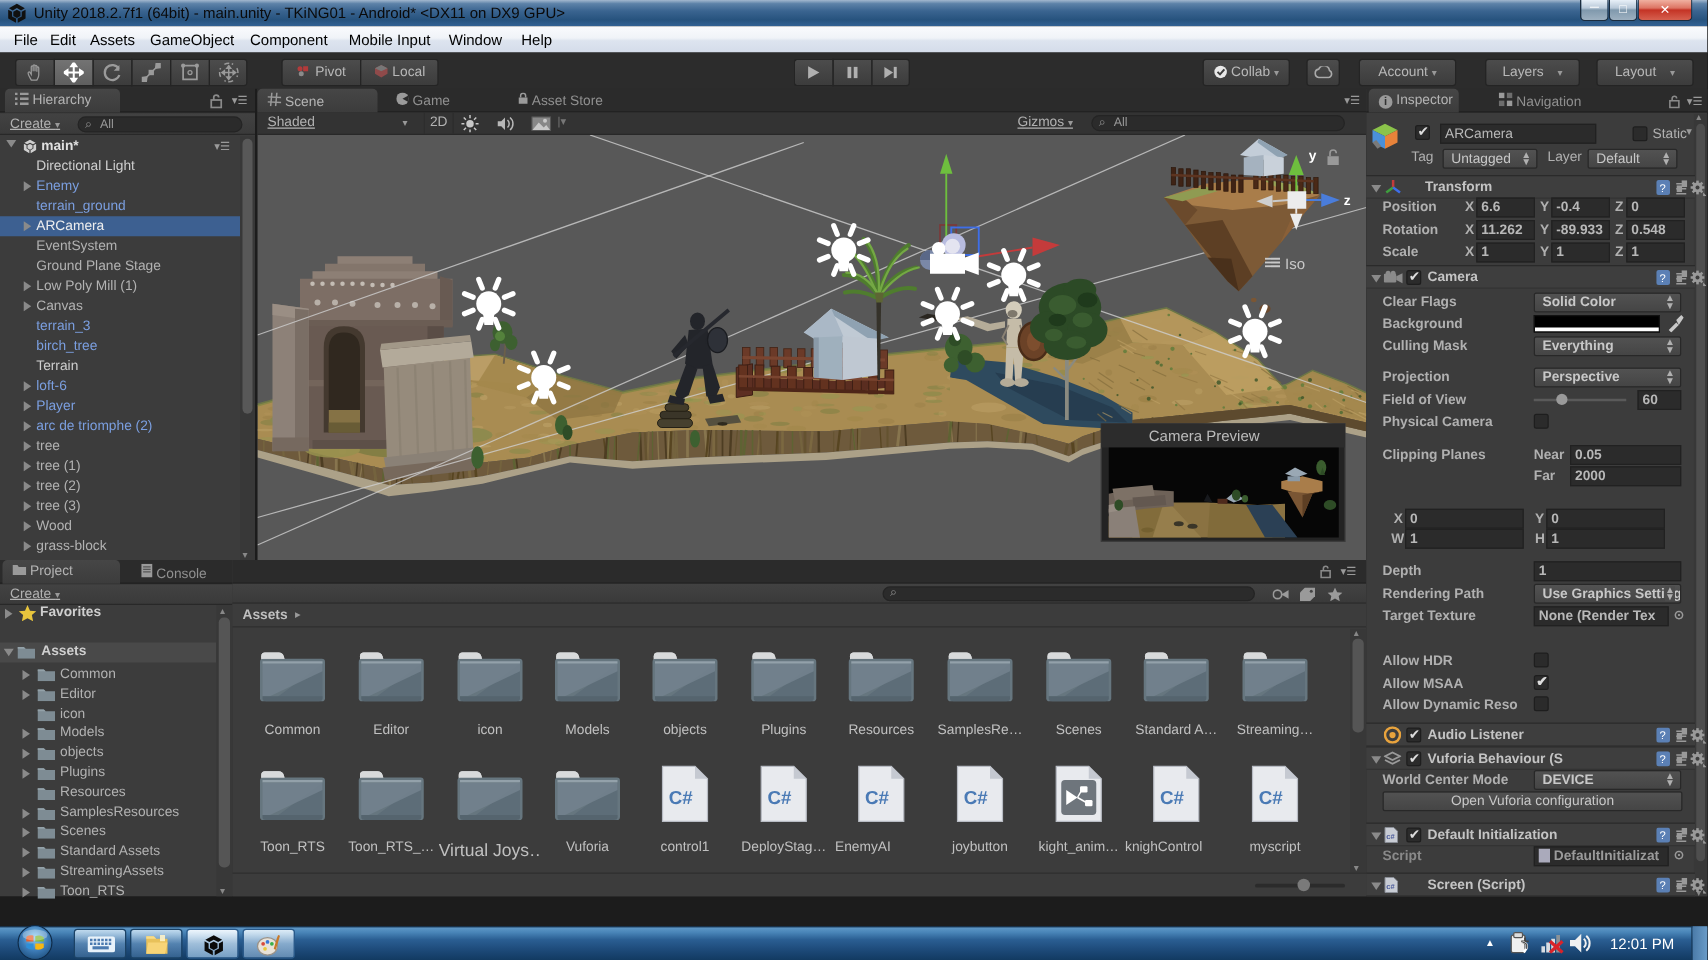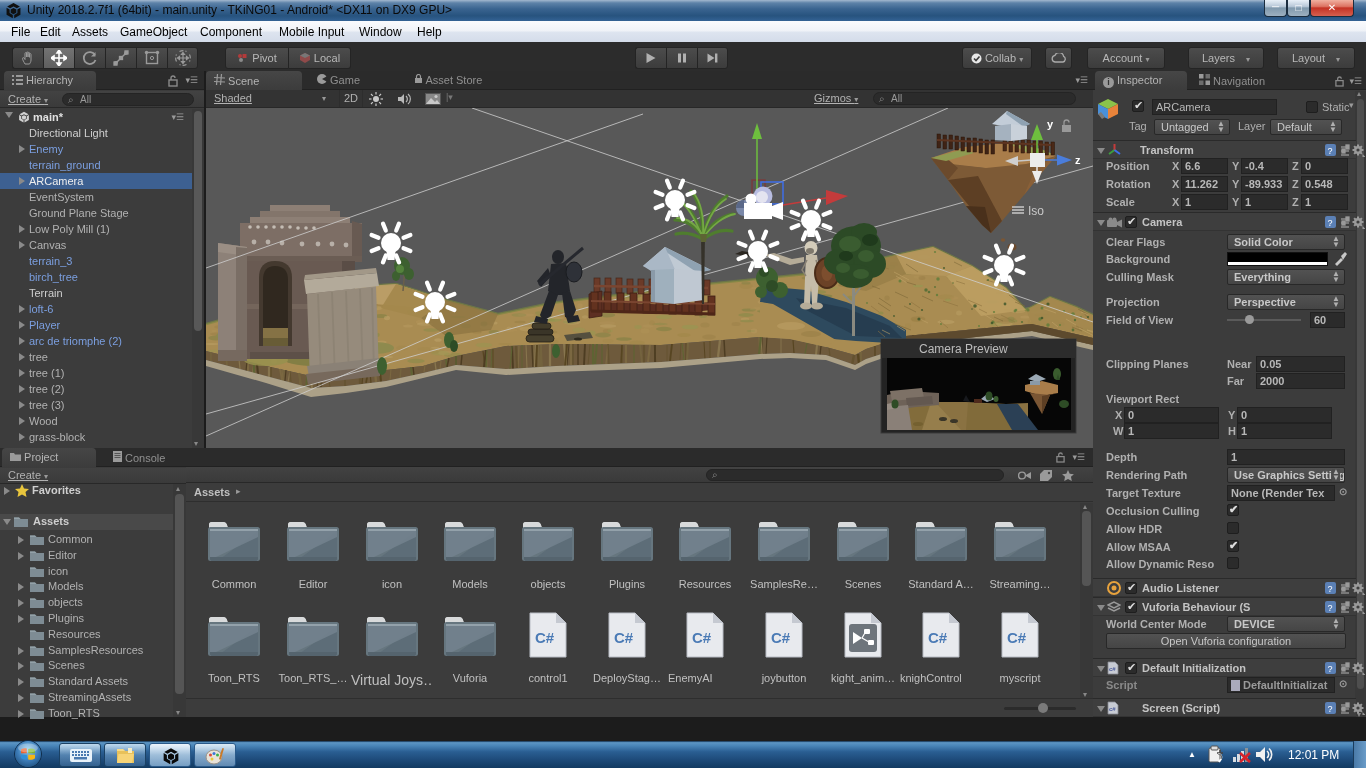--- a/index.html
+++ b/index.html
@@ -1680,21 +1680,21 @@
  <span style="position:absolute;left:3px;bottom:-1px;color:#888;font-size:8px">▾</span>
 </div>
 <div style="position:absolute;left:0;top:250px;width:907px;height:19px;background:#3c3c3c;border-top:1px solid #2e2e2e">
  <div class="abs" style="left:818px;top:8px;width:72px;height:3px;background:#2b2b2b;border-radius:2px"></div>
  <div class="abs" style="left:852px;top:4px;width:10px;height:10px;border-radius:5px;background:#7a7a7a"></div>
 </div>
   </div>
 
   <div class="abs panel" id="inspector" style="left:1093px;top:71px;width:273px;height:646px">
 <div class="tabbar">
-  <div class="tab" style="left:2px;width:92px">
+  <div class="tab" style="left:2px;width:72px">
     <span style="display:inline-block;width:11px;height:11px;border-radius:6px;background:#9a9a9a;color:#333;font-size:9px;line-height:11px;text-align:center;font-weight:bold;vertical-align:-1px">i</span>
     Inspector</div>
   <div class="tab off" style="left:98px;width:90px">
     <svg width="11" height="11" viewBox="0 0 11 11">
             <g fill="#9a9a9a">
               <rect x="0" y="0" width="4.5" height="4.5"></rect>
               <rect x="6.5" y="0" width="4.5" height="4.5" opacity="0.6"></rect>
               <rect x="0" y="6.5" width="4.5" height="4.5" opacity="0.6"></rect>
               <rect x="6.5" y="6.5" width="4.5" height="4.5"></rect>
             </g>
@@ -1836,32 +1836,33 @@
 <div class="irow" style="top:223px">
         <span class="lab">Projection</span>
         <div class="idrop" style="left:134px;top:0px;width:118px">Perspective<span class="ud">▲<br>▼</span></div>
       </div>
 <div class="irow" style="top:241px">
         <span class="lab">Field of View</span>
         <div class="abs" style="left:134px;top:7px;width:74px;height:2px;background:#5a5a5a"></div>
 <div class="abs" style="left:152px;top:3px;width:9px;height:9px;border-radius:5px;background:#9a9a9a"></div>
 <div class="ifield" style="left:217px;top:0px;width:35px">60</div>
       </div>
+<div class="irow" style="top:259px">
+        <span class="lab">Physical Camera</span>
+        <div class="chk" style="left:134px;top:1px"></div>
+      </div>
 <div class="irow" style="top:285px">
         <span class="lab">Clipping Planes</span>
         <span class="abs" style="left:134px;top:2px">Near</span>
         <div class="ifield" style="left:163px;top:0px;width:89px">0.05</div>
       </div>
 <div class="irow" style="top:302px">
         <span class="lab"></span>
         <span class="abs" style="left:134px;top:2px">Far</span>
         <div class="ifield" style="left:163px;top:0px;width:89px">2000</div>
-      </div>
-<div class="irow" style="top:320px">
-        <span class="lab">Viewport Rect</span>
       </div>
 <div class="irow" style="top:336px">
 <span class="abs" style="left:22px;top:2px">X</span>
         <div class="ifield" style="left:31px;top:0px;width:95px">0</div>
 <span class="abs" style="left:135px;top:2px">Y</span>
         <div class="ifield" style="left:144px;top:0px;width:95px">0</div>
       </div>
 <div class="irow" style="top:352px">
 <span class="abs" style="left:20px;top:2px">W</span>
         <div class="ifield" style="left:31px;top:0px;width:95px">1</div>
@@ -1873,24 +1874,20 @@
         <div class="ifield" style="left:134px;top:0px;width:118px">1</div>
       </div>
 <div class="irow" style="top:396px">
         <span class="lab">Rendering Path</span>
         <div class="idrop" style="left:134px;top:0px;width:118px;overflow:hidden;white-space:nowrap">Use Graphics Setting<span class="ud" style="background:#4c4c4c">▲<br>▼</span></div>
       </div>
 <div class="irow" style="top:414px">
         <span class="lab">Target Texture</span>
         <div class="ifield" style="left:134px;top:0px;width:108px;white-space:nowrap">None (Render Tex</div>
 <span class="abs" style="left:246px;top:1px;color:#999;font-size:10px">⊙</span>
-      </div>
-<div class="irow" style="top:432px">
-        <span class="lab">Occlusion Culling</span>
-        <div class="chk c" style="left:134px;top:1px"></div>
       </div>
 <div class="irow" style="top:450px">
         <span class="lab">Allow HDR</span>
         <div class="chk" style="left:134px;top:1px"></div>
       </div>
 <div class="irow" style="top:468px">
         <span class="lab">Allow MSAA</span>
         <div class="chk c" style="left:134px;top:1px"></div>
       </div>
 <div class="irow" style="top:485px">

